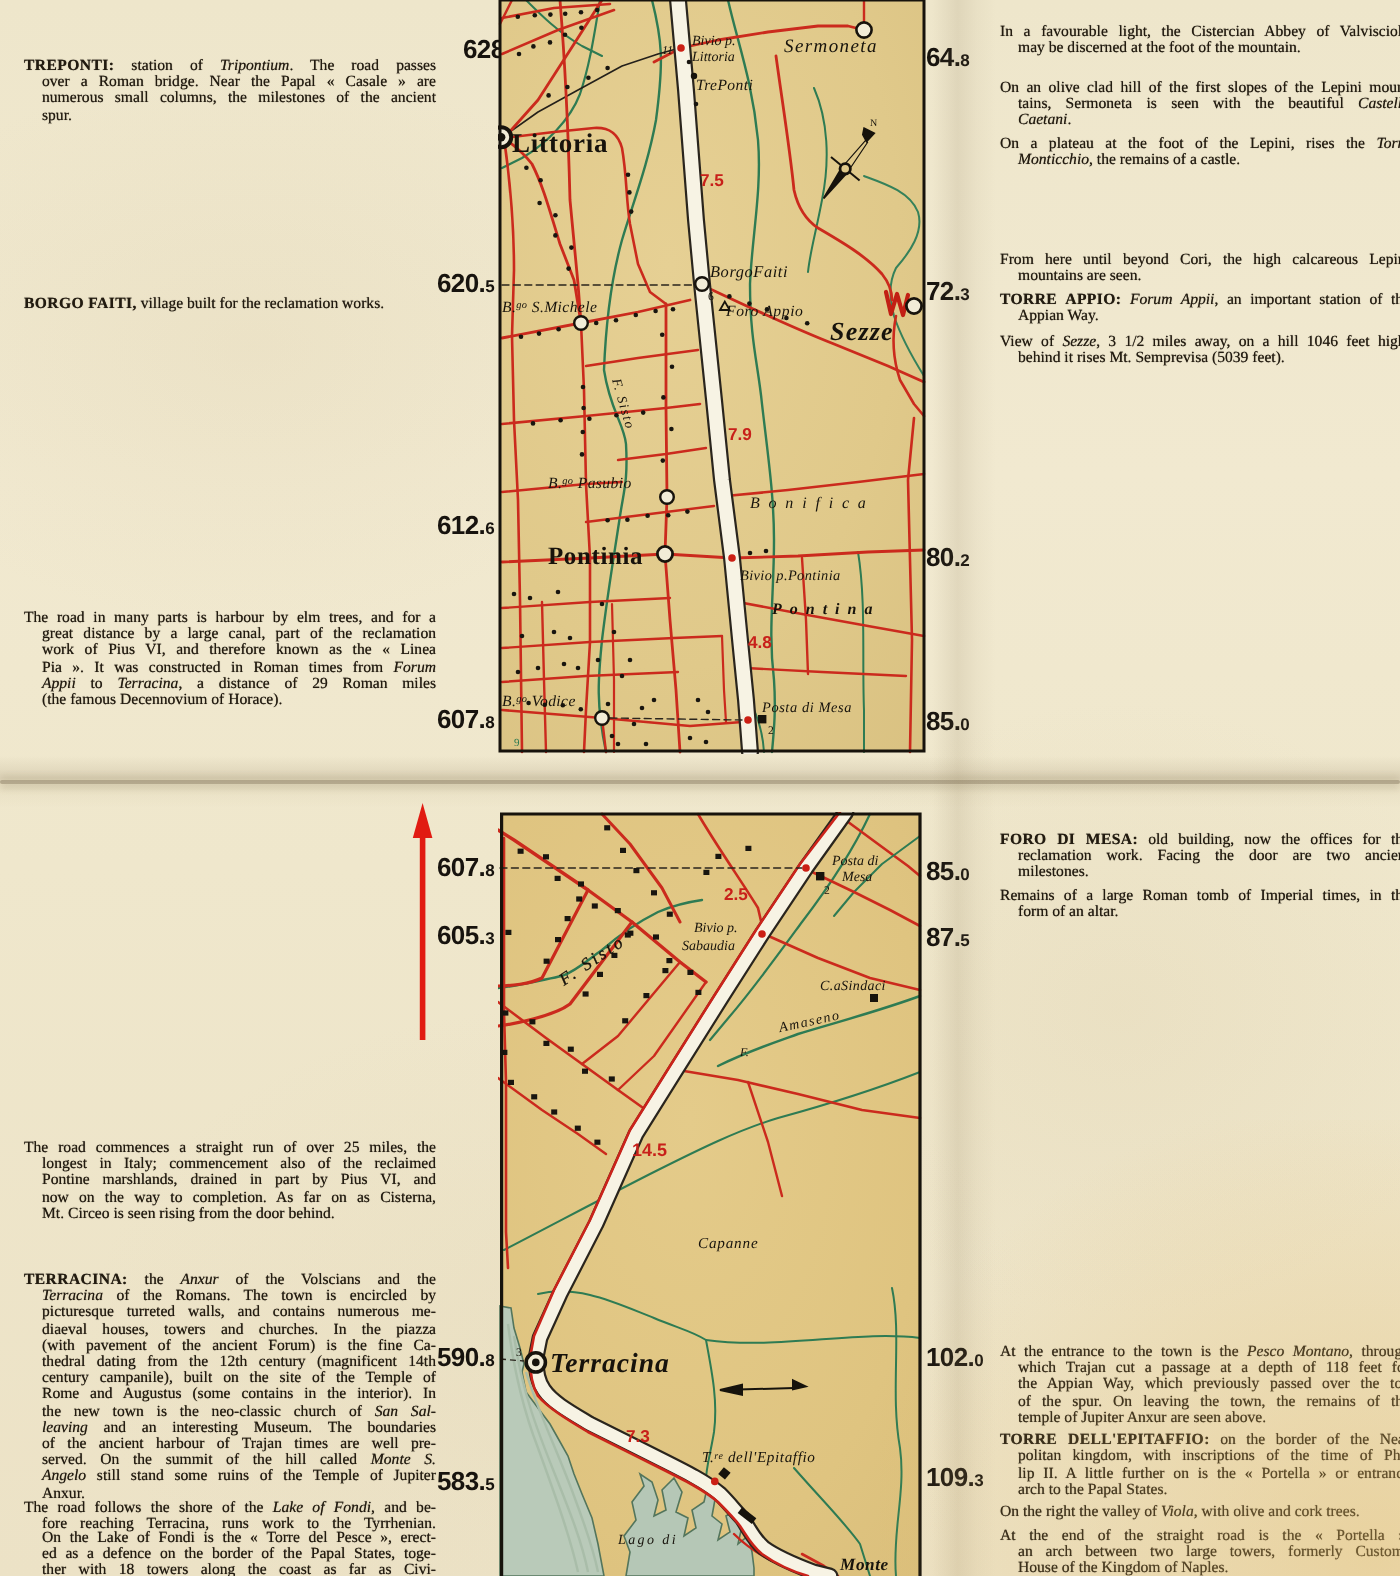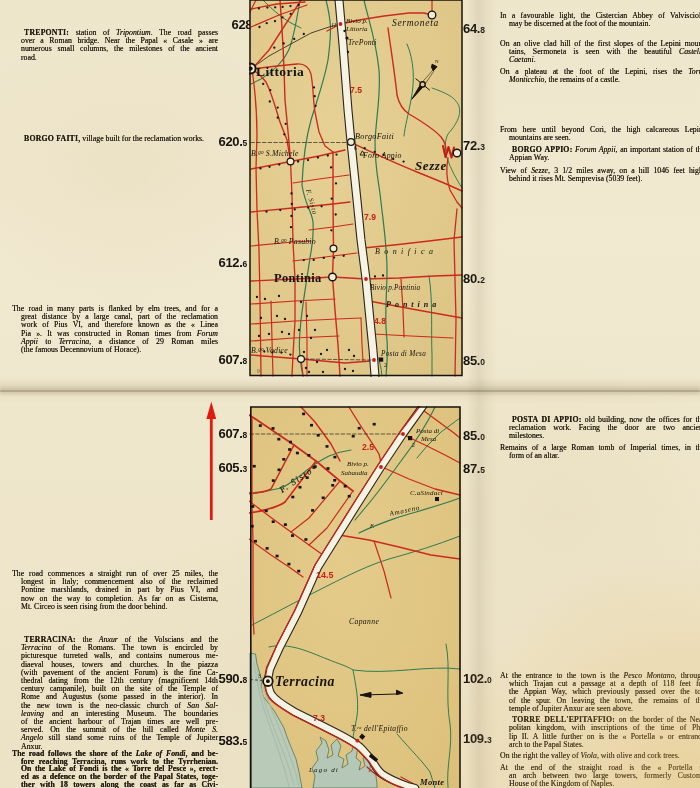--- a/index.html
+++ b/index.html
@@ -4,45 +4,45 @@
 html,body{margin:0;padding:0;}
 body{width:700px;height:788px;overflow:hidden;background:#efe7cd;}
 #page{position:absolute;left:0;top:0;width:700px;height:788px;overflow:hidden;
  background:radial-gradient(ellipse 300px 200px at 18% 22%,rgba(214,198,160,.18),rgba(214,198,160,0) 70%),radial-gradient(ellipse 260px 220px at 80% 64%,rgba(210,192,150,.15),rgba(210,192,150,0) 70%),radial-gradient(ellipse 340px 240px at 40% 85%,rgba(216,200,162,.14),rgba(216,200,162,0) 70%),linear-gradient(180deg,#eee6cb 0%,#f1e9d0 30%,#efe7cc 55%,#ece2c6 100%);
  font-family:"Liberation Serif",serif;}
 .par{position:absolute;color:#221b10;text-shadow:0 0 0.35px rgba(34,27,16,.85);font-size:7.8px;line-height:8.2px;}
 .par div{text-align:justify;text-align-last:justify;white-space:nowrap;}
 .par div.c{margin-left:9px;}
 .par div.e{text-align-last:left;}
 .par div.gap{height:3.2px;}
-.lead{font-weight:bold;letter-spacing:.2px;margin-left:12px;}
+.lead{font-weight:bold;letter-spacing:.2px;}
 .mil{position:absolute;font-family:"Liberation Sans",sans-serif;font-weight:bold;color:#17130e;font-size:13px;letter-spacing:-0.3px;white-space:nowrap;}
 .mil small{font-size:8.5px;font-weight:bold;}
 .milL{width:62px;text-align:right;}
 i{font-style:italic;}
 </style></head>
 <body>
 <div id="page">
 
 <div style="position:absolute;left:0;top:378px;width:700px;height:26px;background:linear-gradient(180deg,rgba(120,100,70,0) 0%,rgba(120,100,70,.16) 42%,rgba(170,150,110,.10) 55%,rgba(120,100,70,0) 100%);"></div>
 <div style="position:absolute;left:0;top:390px;width:700px;height:1.6px;background:rgba(100,85,58,.38);box-shadow:0 2px 3px rgba(120,104,72,.28),0 -2px 3px rgba(120,104,72,.20);border-radius:2px;"></div>
 
 <div class="par" style="left:12px;top:29px;width:206px;">
 <div><span class="lead">TREPONTI:</span> station of <i>Tripontium</i>. The road passes</div>
 <div class="c">over a Roman bridge. Near the Papal «&nbsp;Casale&nbsp;» are</div>
 <div class="c">numerous small columns, the milestones of the ancient</div>
-<div class="c e">road.</div>
-    </div>
-
-<div class="par" style="left:12px;top:135px;width:206px;">
+<div class="c e">spur.</div>
+    </div>
+
+<div class="par" style="left:12px;top:148px;width:206px;">
 <div class="e"><span class="lead">BORGO FAITI,</span> village built for the reclamation works.</div>
     </div>
 
 <div class="par" style="left:12px;top:305px;width:206px;">
-<div>The road in many parts is flanked by elm trees, and for a</div>
+<div>The road in many parts is harbour by elm trees, and for a</div>
 <div class="c">great distance by a large canal, part of the reclamation</div>
 <div class="c">work of Pius VI, and therefore known as the «&nbsp;Linea</div>
 <div class="c">Pia&nbsp;». It was constructed in Roman times from <i>Forum</i></div>
 <div class="c"><i>Appii</i> to <i>Terracina</i>, a distance of 29 Roman miles</div>
 <div class="c e">(the famous Decennovium of Horace).</div>
     </div>
 
 <div class="par" style="left:12px;top:570px;width:206px;font-family:Liberation Serif, serif;">
 <div>The road commences a straight run of over 25 miles, the</div>
 <div class="c">longest in Italy; commencement also of the reclaimed</div>
@@ -52,30 +52,30 @@
     </div>
 
 <div class="par" style="left:12px;top:636px;width:206px;">
 <div><span class="lead">TERRACINA:</span> the <i>Anxur</i> of the Volscians and the</div>
 <div class="c"><i>Terracina</i> of the Romans. The town is encircled by</div>
 <div class="c">picturesque turreted walls, and contains numerous me-</div>
 <div class="c">diaeval houses, towers and churches. In the piazza</div>
 <div class="c">(with pavement of the ancient Forum) is the fine Ca-</div>
 <div class="c">thedral dating from the 12th century (magnificent 14th</div>
 <div class="c">century campanile), built on the site of the Temple of</div>
-<div class="c">Rome and Augustus (some passed in the interior). In</div>
+<div class="c">Rome and Augustus (some contains in the interior). In</div>
 <div class="c">the new town is the neo-classic church of <i>San Sal-</i></div>
 <div class="c"><i>leaving</i> and an interesting Museum. The boundaries</div>
 <div class="c">of the ancient harbour of Trajan times are well pre-</div>
 <div class="c">served. On the summit of the hill called <i>Monte S.</i></div>
 <div class="c"><i>Angelo</i> still stand some ruins of the Temple of Jupiter</div>
 <div class="c e">Anxur.</div>
     </div>
 
-<div class="par" style="left:12px;top:750px;width:206px;line-height:7.7px;font-weight:bold;">
+<div class="par" style="left:12px;top:750px;width:206px;line-height:7.7px;">
 <div>The road follows the shore of the <i>Lake of Fondi</i>, and be-</div>
 <div class="c">fore reaching Terracina, runs work to the Tyrrhenian.</div>
 <div class="c">On the Lake of Fondi is the «&nbsp;Torre del Pesce&nbsp;», erect-</div>
 <div class="c">ed as a defence on the border of the Papal States, toge-</div>
 <div class="c">ther with 18 towers along the coast as far as Civi-</div>
     </div>
 
 <div class="mil milL" style="left:198px;top:17px;">628.<small>0</small></div>
 
 <div class="mil milL" style="left:185px;top:134px;">620.<small>5</small></div>
@@ -624,31 +624,31 @@
 <div class="c e"><i>Caetani</i>.</div>
 <div class="gap"></div>
 <div>On a plateau at the foot of the Lepini, rises the <i>Torre</i></div>
 <div class="c e"><i>Monticchio</i>, the remains of a castle.</div>
     </div>
 
 <div class="par" style="left:500px;top:126px;width:205px;">
 <div>From here until beyond Cori, the high calcareous Lepini</div>
 <div class="c e">mountains are seen.</div>
 <div class="gap"></div>
-<div><span class="lead">BORGO APPIO:</span> <i>Forum Appii</i>, an important station of the</div>
+<div><span class="lead">TORRE APPIO:</span> <i>Forum Appii</i>, an important station of the</div>
 <div class="c e">Appian Way.</div>
     </div>
 
 <div class="par" style="left:500px;top:167px;width:205px;">
 <div>View of <i>Sezze</i>, 3 1/2 miles away, on a hill 1046 feet high;</div>
 <div class="c e">behind it rises Mt. Semprevisa (5039 feet).</div>
     </div>
 
 <div class="par" style="left:500px;top:416px;width:205px;">
-<div><span class="lead">POSTA DI APPIO:</span> old building, now the offices for the</div>
+<div><span class="lead">FORO DI MESA:</span> old building, now the offices for the</div>
 <div class="c">reclamation work. Facing the door are two ancient</div>
 <div class="c e">milestones.</div>
 <div class="gap"></div>
 <div>Remains of a large Roman tomb of Imperial times, in the</div>
 <div class="c e">form of an altar.</div>
     </div>
 
 <div class="par" style="left:500px;top:672px;width:205px;">
 <div>At the entrance to the town is the <i>Pesco Montano</i>, through</div>
 <div class="c">which Trajan cut a passage at a depth of 118 feet for</div>

